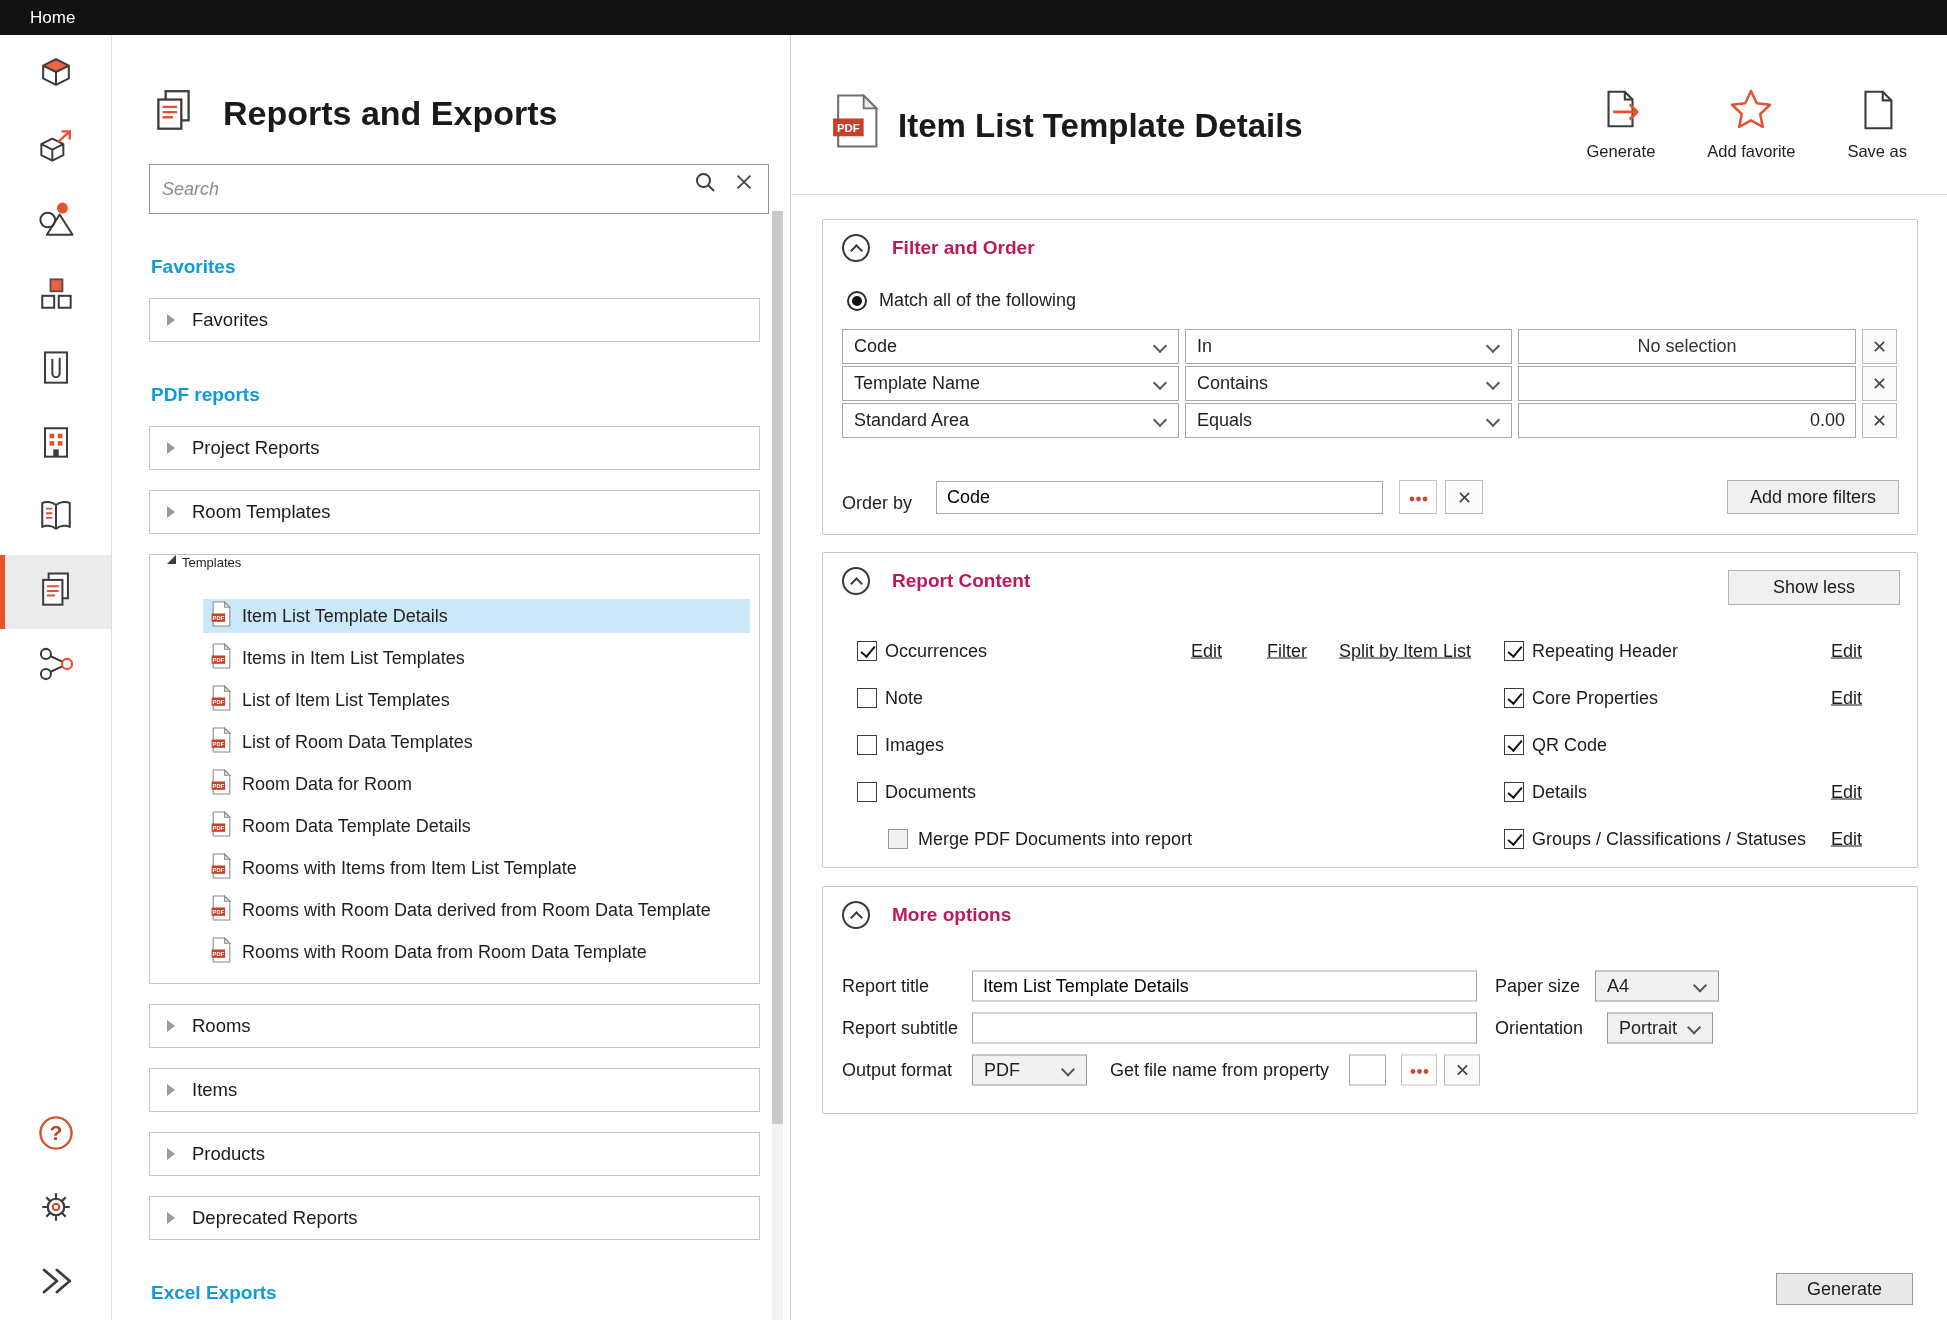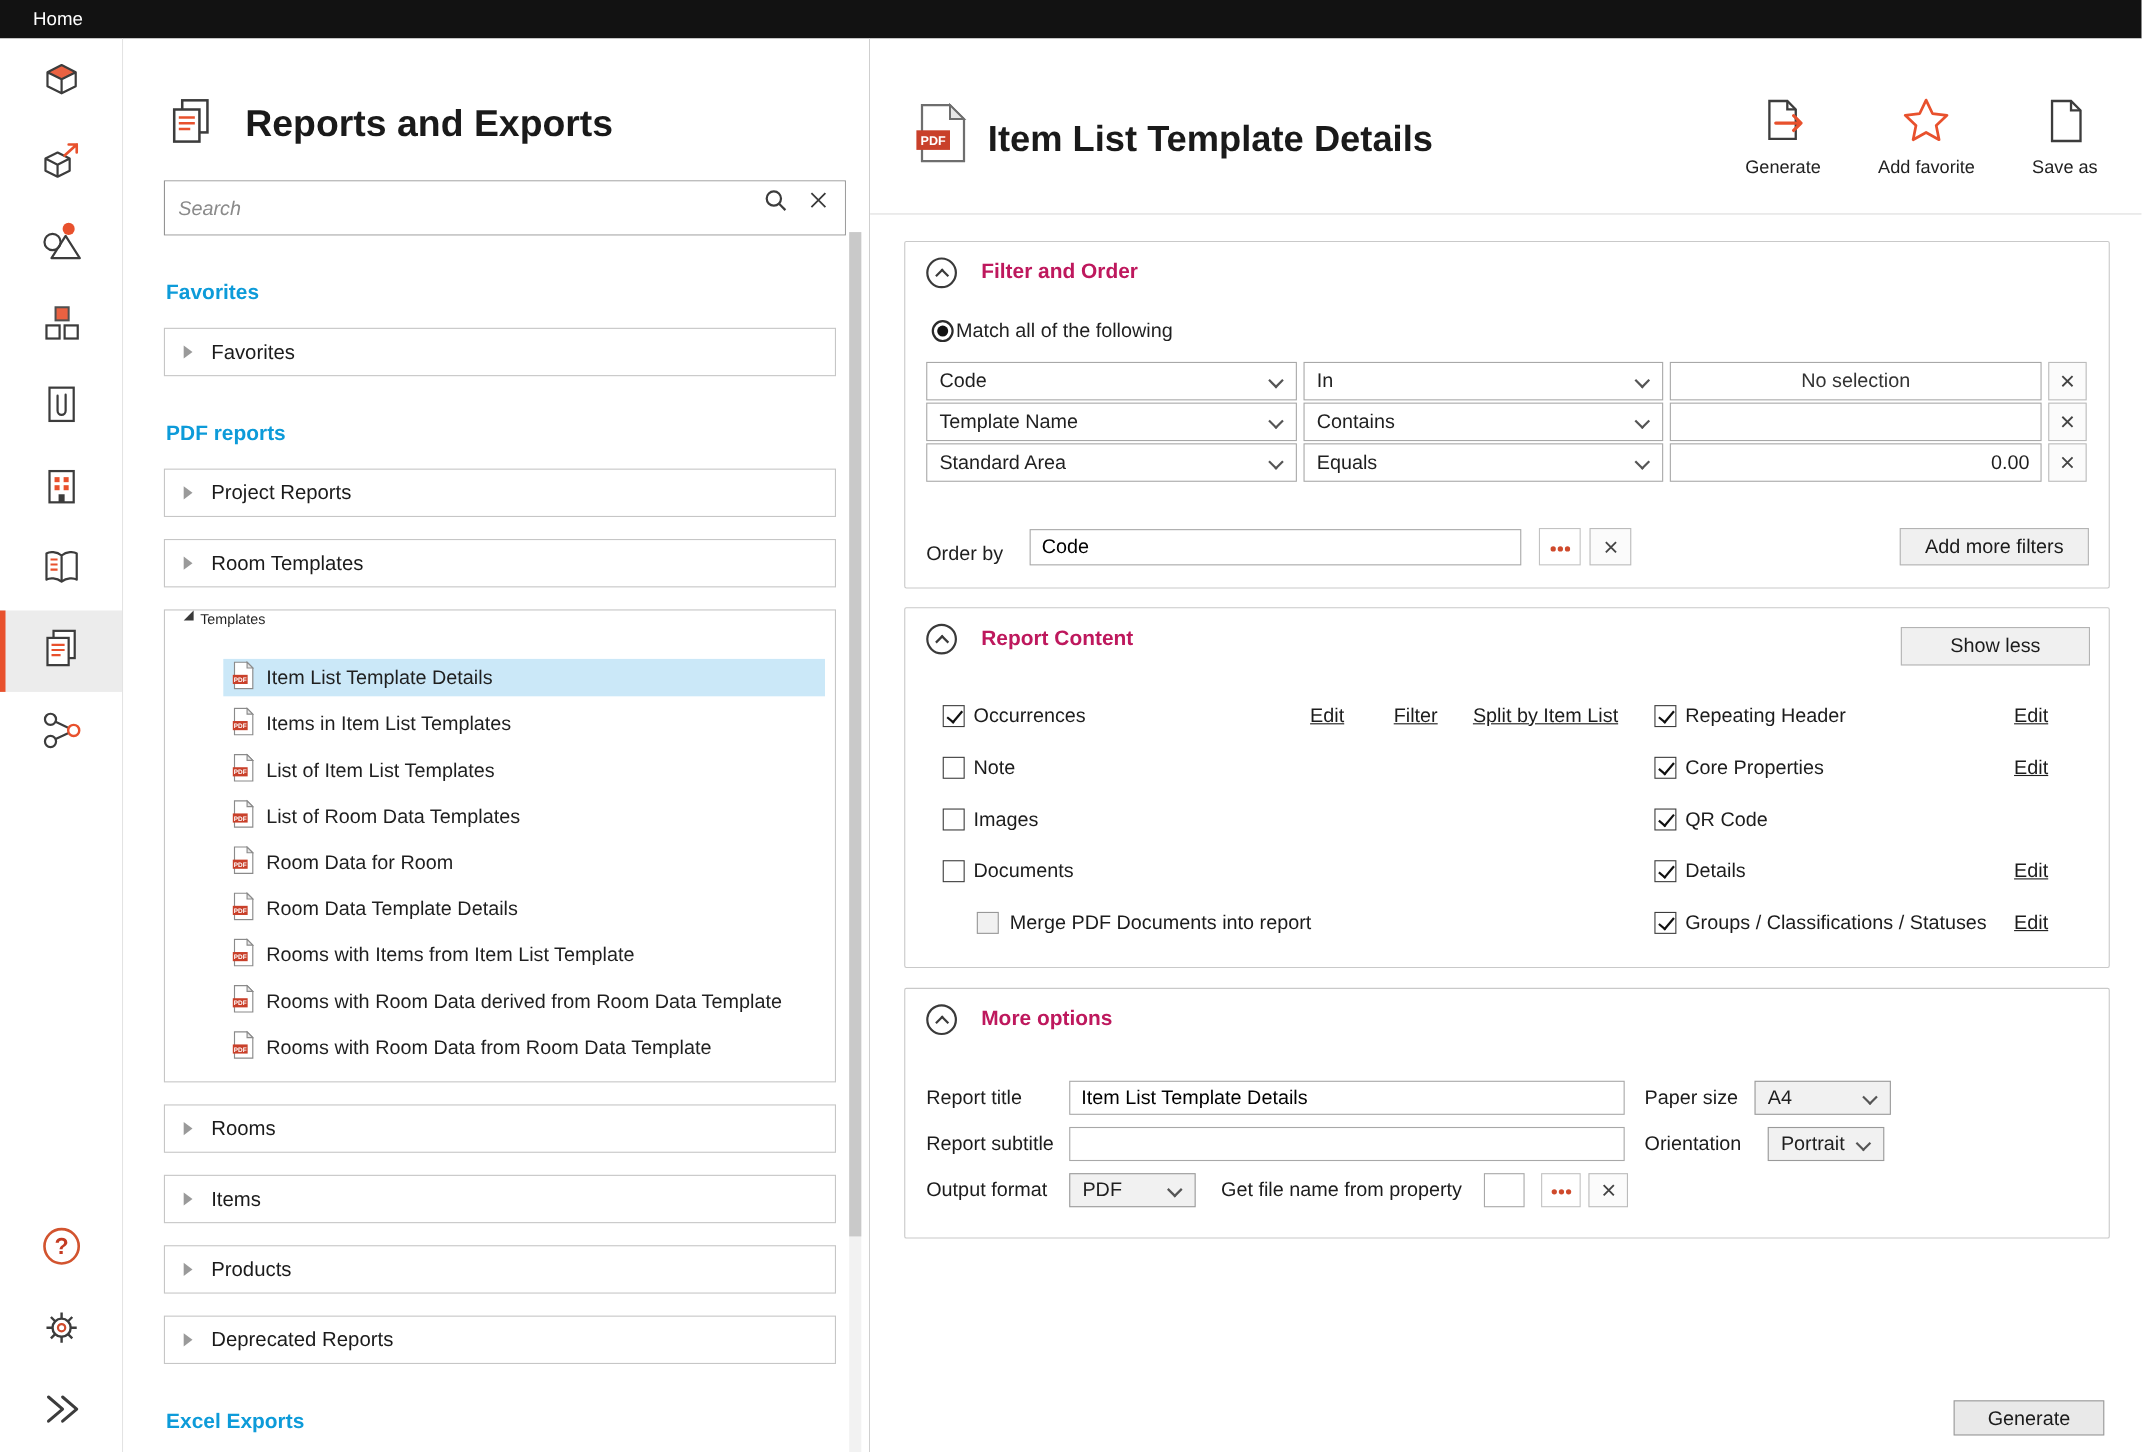--- a/index.html
+++ b/index.html
@@ -48,29 +48,29 @@
   .main { flex:1; position:relative; background:#fff; }
   .main-header { height:160px; border-bottom:1px solid #dcdcdc; position:relative; }
   .mh-icon { position:absolute; left:39px; top:58px; }
   .mh-title { position:absolute; left:107px; top:72px; font-size:33px; color:#1a1a1a; }
   .mh-toolbar { position:absolute; right:40px; top:52px; display:flex; gap:52px; }
   .tool { display:flex; flex-direction:column; align-items:center; gap:5px; font-size:16.5px; color:#222; cursor:pointer; }
 
   .main-body { position:absolute; left:31px; right:29px; top:160px; }
   .box { border:1px solid #c9c9c9; border-radius:2px; position:relative; background:#fff; }
   .box-filter { margin-top:24px; padding-bottom:20px; }
-  .box-rc { margin-top:17px; padding-bottom:17px; }
+  .box-rc { margin-top:17px; padding-bottom:5px; }
   .box-mo { margin-top:18px; padding-bottom:22px; }
   .sec-head { display:flex; align-items:center; gap:22px; padding:14px 0 0 19px; }
   .circle-btn { width:28px; height:28px; border:2px solid #3a3a3a; border-radius:50%; background:#fff;
     display:flex; align-items:center; justify-content:center; cursor:pointer; flex:0 0 auto; }
   .chev-up { width:9px; height:9px; border-left:2px solid #3a3a3a; border-top:2px solid #3a3a3a; transform:rotate(45deg); margin-top:4px; }
   .sec-title { color:#be185d; font-weight:bold; font-size:19px; }
 
-  .radio-row { display:flex; align-items:center; gap:2px; margin:28px 0 0 24px; }
+  .radio-row { display:flex; align-items:center; gap:12px; margin:28px 0 0 24px; }
   .radio { width:20px; height:20px; border:2px solid #2b2b2b; border-radius:50%; position:relative; background:#fff; cursor:pointer; }
   .radio.checked::after { content:""; position:absolute; inset:3px; background:#111; border-radius:50%; }
 
   .filter-grid { margin:18px 0 0 19px; display:grid; grid-template-columns:337px 327px 338px 35px; gap:2px 6px; }
   .dd { height:35px; border:1px solid #a8a8a8; background:#fff; display:flex; align-items:center;
     padding:0 34px 0 11px; position:relative; cursor:pointer; }
   .dd::after { content:""; position:absolute; right:13px; top:11px; width:8px; height:8px;
     border-right:2px solid #555; border-bottom:2px solid #555; transform:rotate(45deg); }
   .dd2 { background:#f1f1f1; border:1px solid #9a9a9a; height:31px; }
   .dd2::after { top:9px; }

